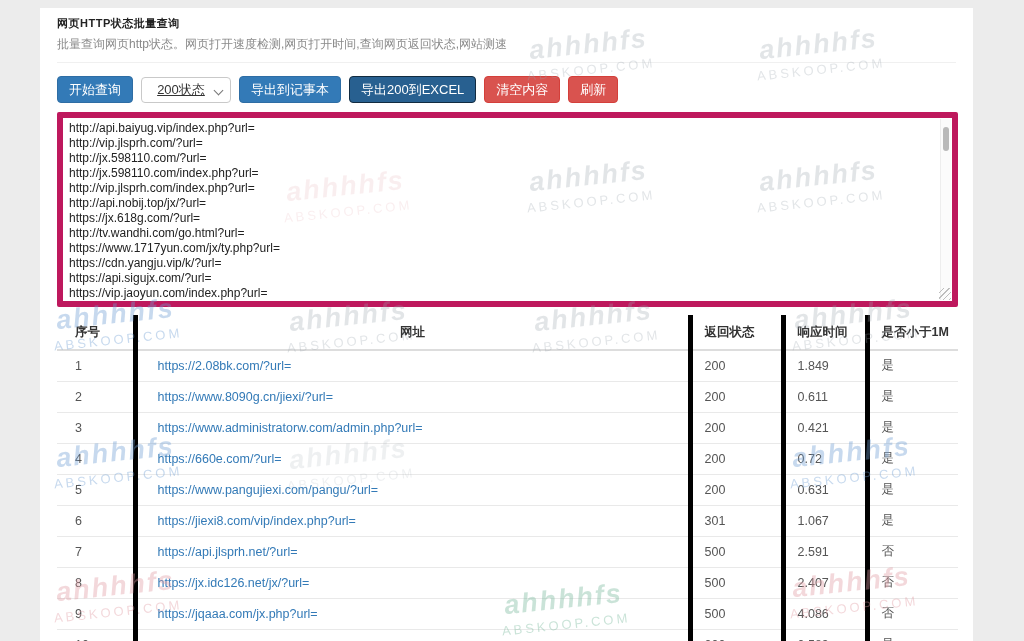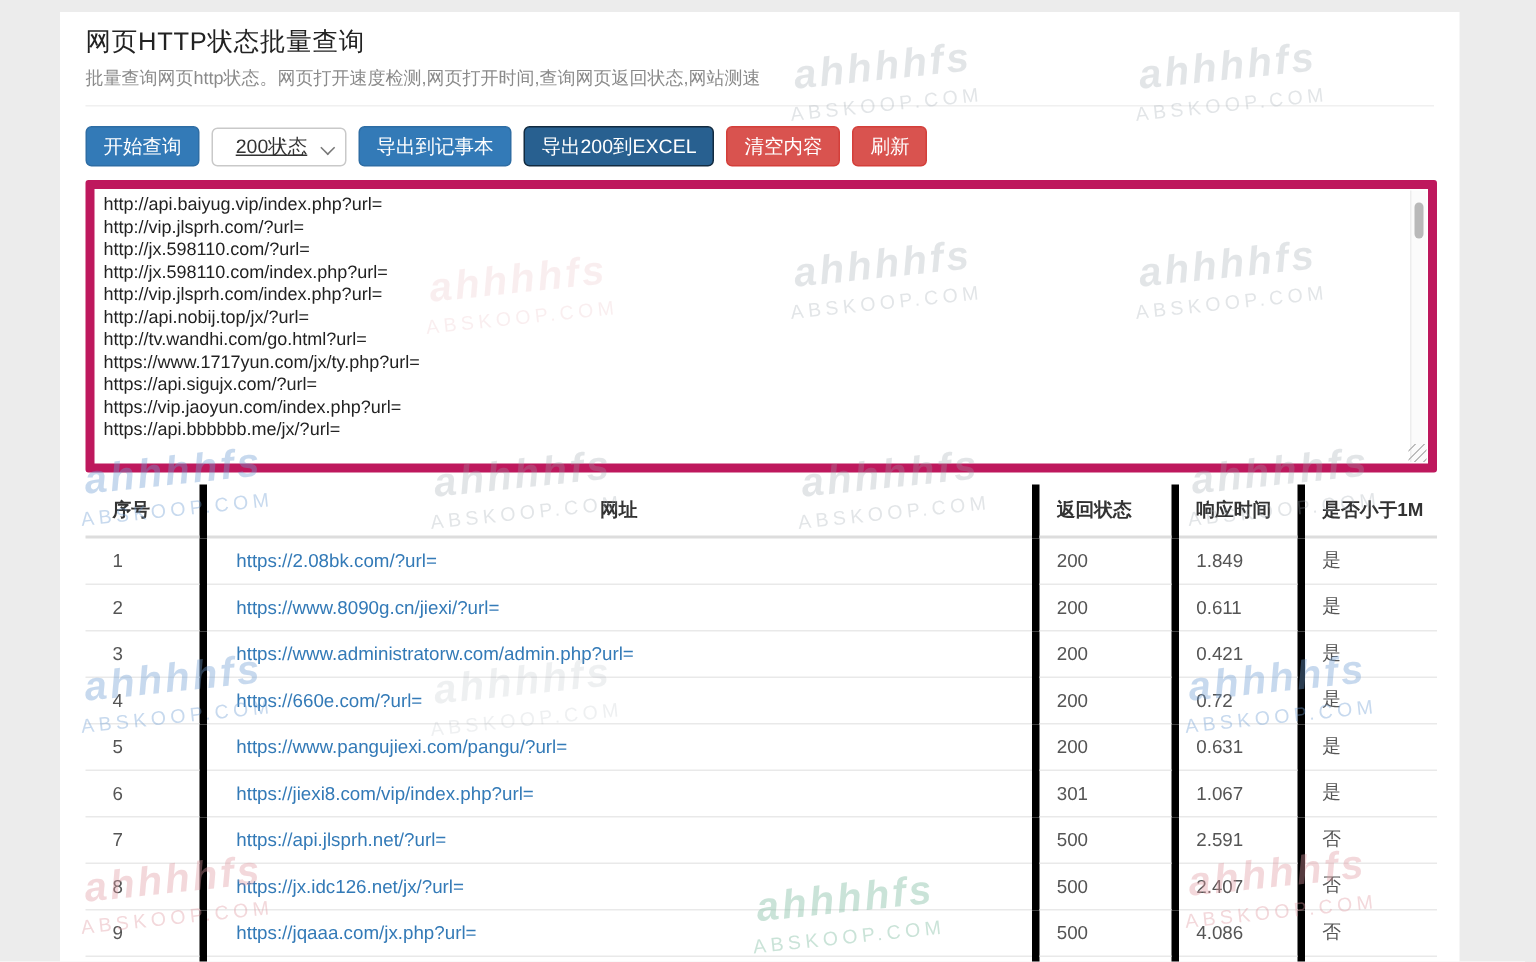--- a/index.html
+++ b/index.html
@@ -12,21 +12,21 @@
   }
   .card {
     position: absolute;
     left: 40px; top: 8px;
     width: 933px; height: 700px;
     background: #ffffff;
     padding: 8px 17px 0 17px;
   }
   
   .hdr { padding-bottom: 9px; border-bottom: 1px solid #f0f0f0; }
-  .hdr h1 { font-size: 17px; font-weight: normal; color: #222; letter-spacing: 0.5px; }
+  .hdr h1 { font-size: 11px; font-weight: bold; color: #222; letter-spacing: 0.5px; }
   .hdr p { font-size: 12px; color: #8a8a8a; margin-top: 5px; }
   
   .toolbar { margin-top: 13px; display: flex; align-items: center; }
   .btn {
     font-size: 13px;
     line-height: 1;
     padding: 6px 11px;
     border-radius: 4px;
     border: 1px solid transparent;
     color: #fff;
@@ -168,22 +168,24 @@
     <button class="btn btn-danger">刷新</button>
   </div>
 
   <div class="urlbox">
     <div class="line">http://api.baiyug.vip/index.php?url=</div>
     <div class="line">http://vip.jlsprh.com/?url=</div>
     <div class="line">http://jx.598110.com/?url=</div>
     <div class="line">http://jx.598110.com/index.php?url=</div>
     <div class="line">http://vip.jlsprh.com/index.php?url=</div>
     <div class="line">http://api.nobij.top/jx/?url=</div>
+    <div class="line">https://jx.618g.com/?url=</div>
     <div class="line">http://tv.wandhi.com/go.html?url=</div>
     <div class="line">https://www.1717yun.com/jx/ty.php?url=</div>
+    <div class="line">https://cdn.yangju.vip/k/?url=</div>
     <div class="line">https://api.sigujx.com/?url=</div>
     <div class="line">https://vip.jaoyun.com/index.php?url=</div>
     <div class="line">https://api.bbbbbb.me/jx/?url=</div>
     <div class="vscroll">
       <div class="vthumb"></div>
     </div>
     <div class="resize-grip"></div>
   </div>
 
   <div class="tbl-wrap">

